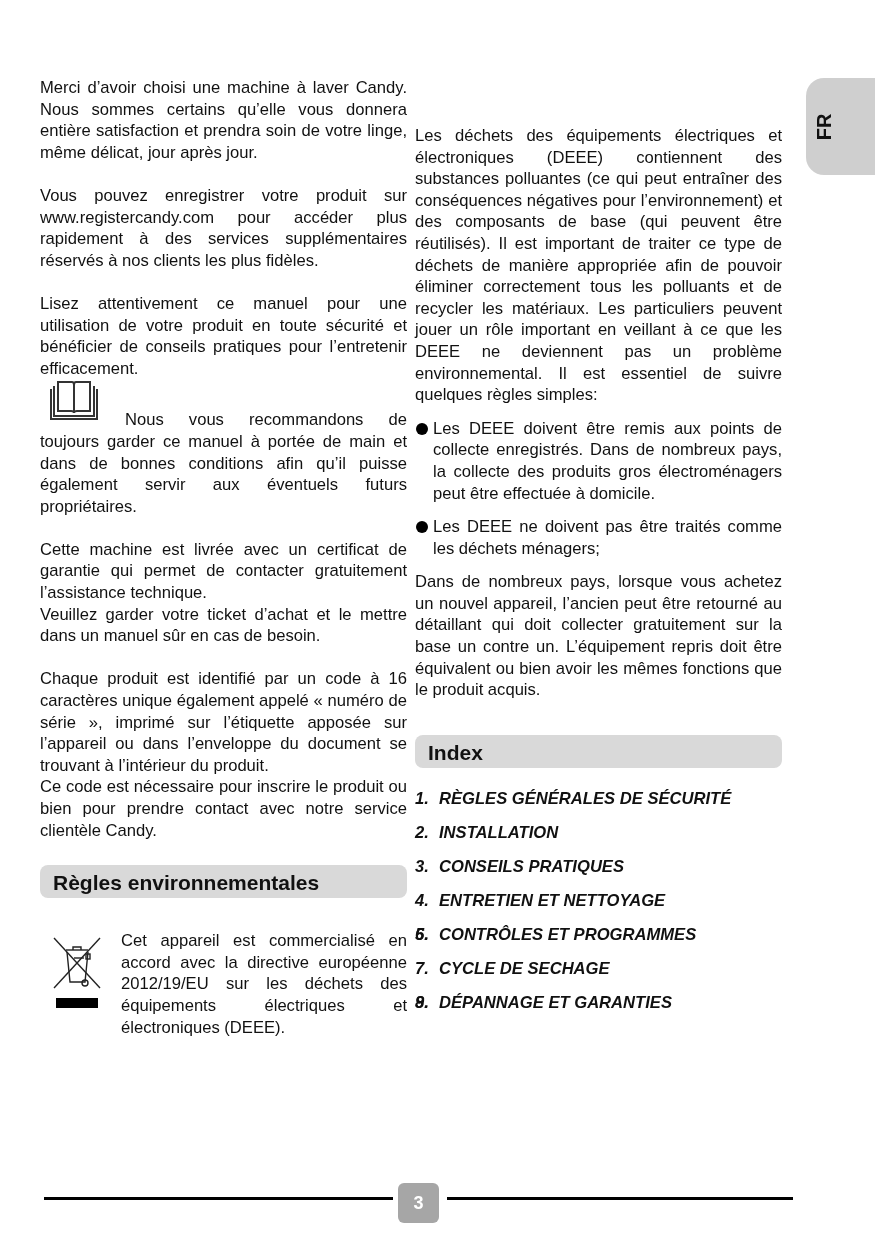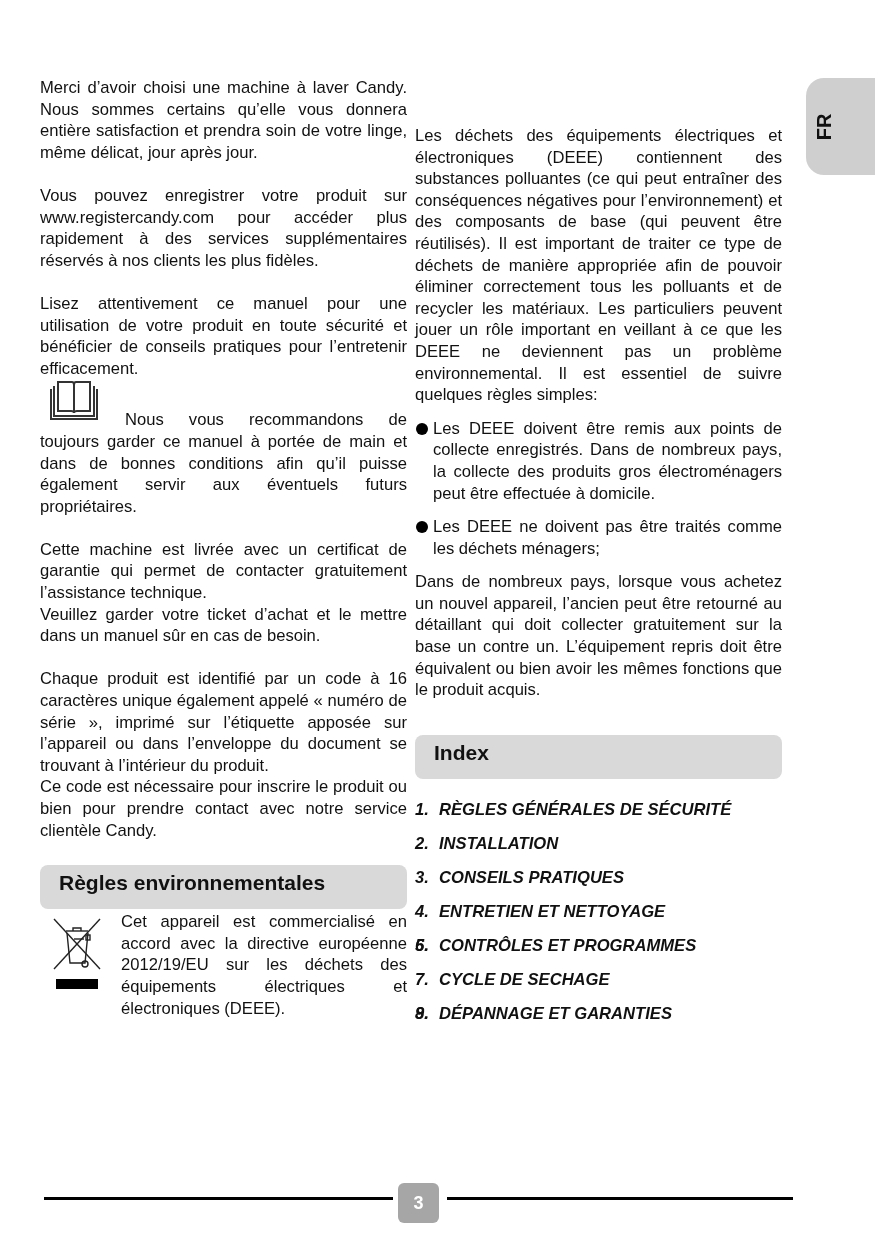--- a/index.html
+++ b/index.html
@@ -10,25 +10,25 @@
     .col { position: absolute; font-size: 16.6px; line-height: 21.6px; text-align: justify; }
     .col-left { left: 40px; top: 77px; width: 367px; }
     .col-right { left: 415px; top: 77px; width: 367px; margin-top: 48px; }
     p { margin: 0; }
     .gap { height: 21.6px; }
     .gap-small { height: 12px; }
     b { font-weight: normal; }
     .book-para { position: relative; margin-top: 30px; text-indent: 85px; }
     .book-icon { position: absolute; left: 8px; top: -30px; width: 52px; height: 44px; }
     .section-bar {
-      background: #d9d9d9; border-radius: 8px; height: 44px;
-      font-weight: bold; font-size: 21px; line-height: 36px; padding-left: 19px;
+      background: #d9d9d9; border-radius: 8px; height: 33px;
+      font-weight: bold; font-size: 21px; line-height: 36px; padding-left: 13px;
       text-align: left;
     }
-    .env-block { position: relative; margin-top: 2px; }
+    .env-block { position: relative; margin-top: 32px; }
     .env-icon { position: absolute; left: 12px; top: 6px; width: 50px; height: 78px; }
     .env-text { margin-left: 81px; }
     .bullet { position: relative; padding-left: 18px; margin-top: 12px; }
     .bullet .dot {
       position: absolute; left: 1px; top: 5px; width: 12px; height: 12px;
       border-radius: 50%; background: #000;
     }
     .index-list { margin-top: 20px; padding: 0; list-style: none; }
     .index-list li {
       position: relative; padding-left: 24px; font-weight: bold; font-style: italic;

